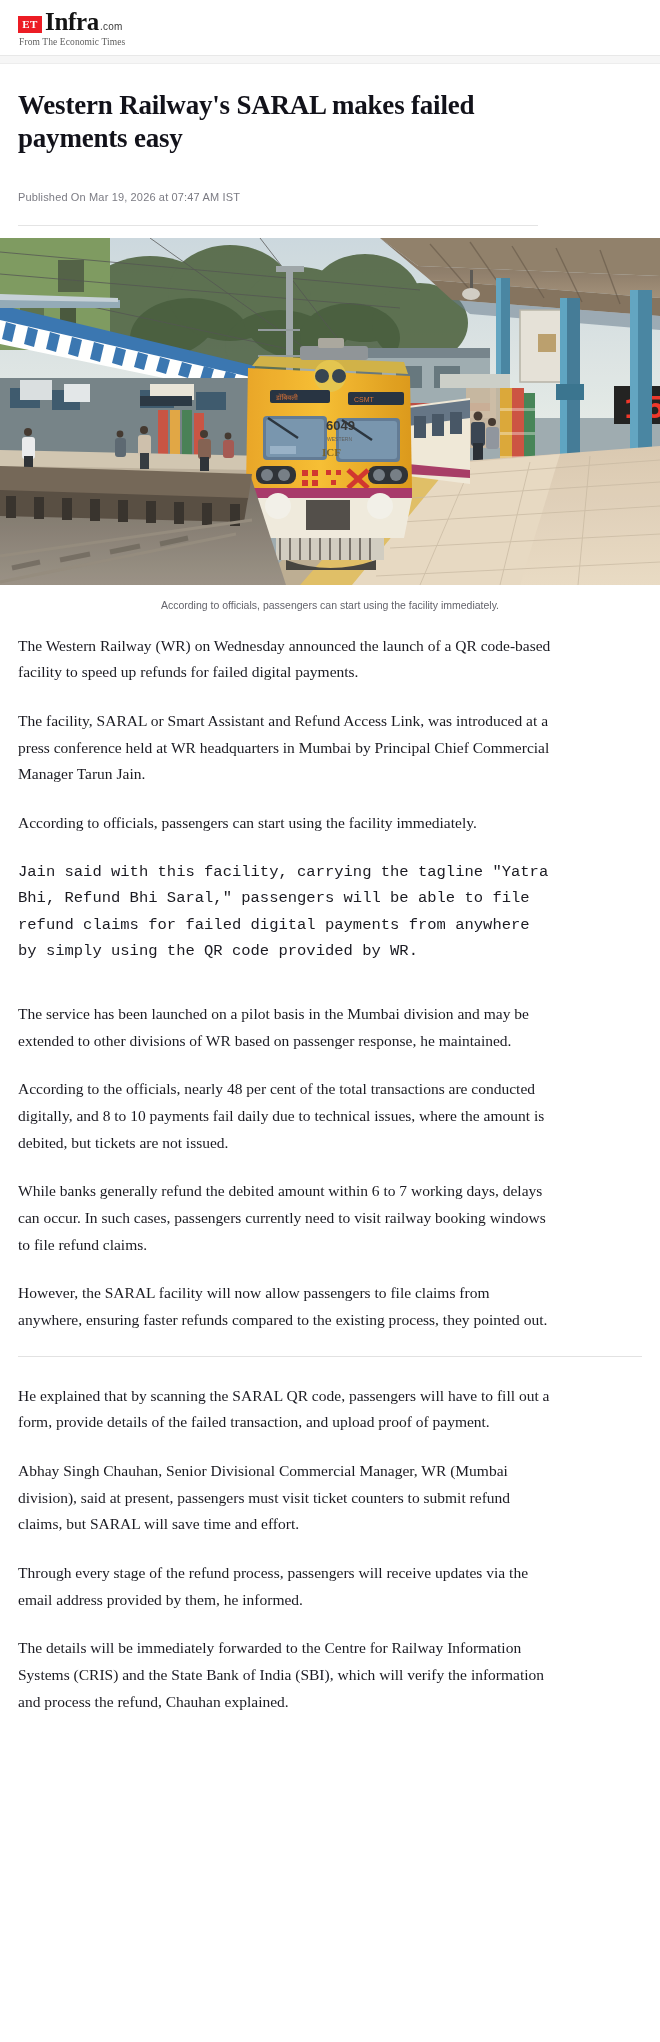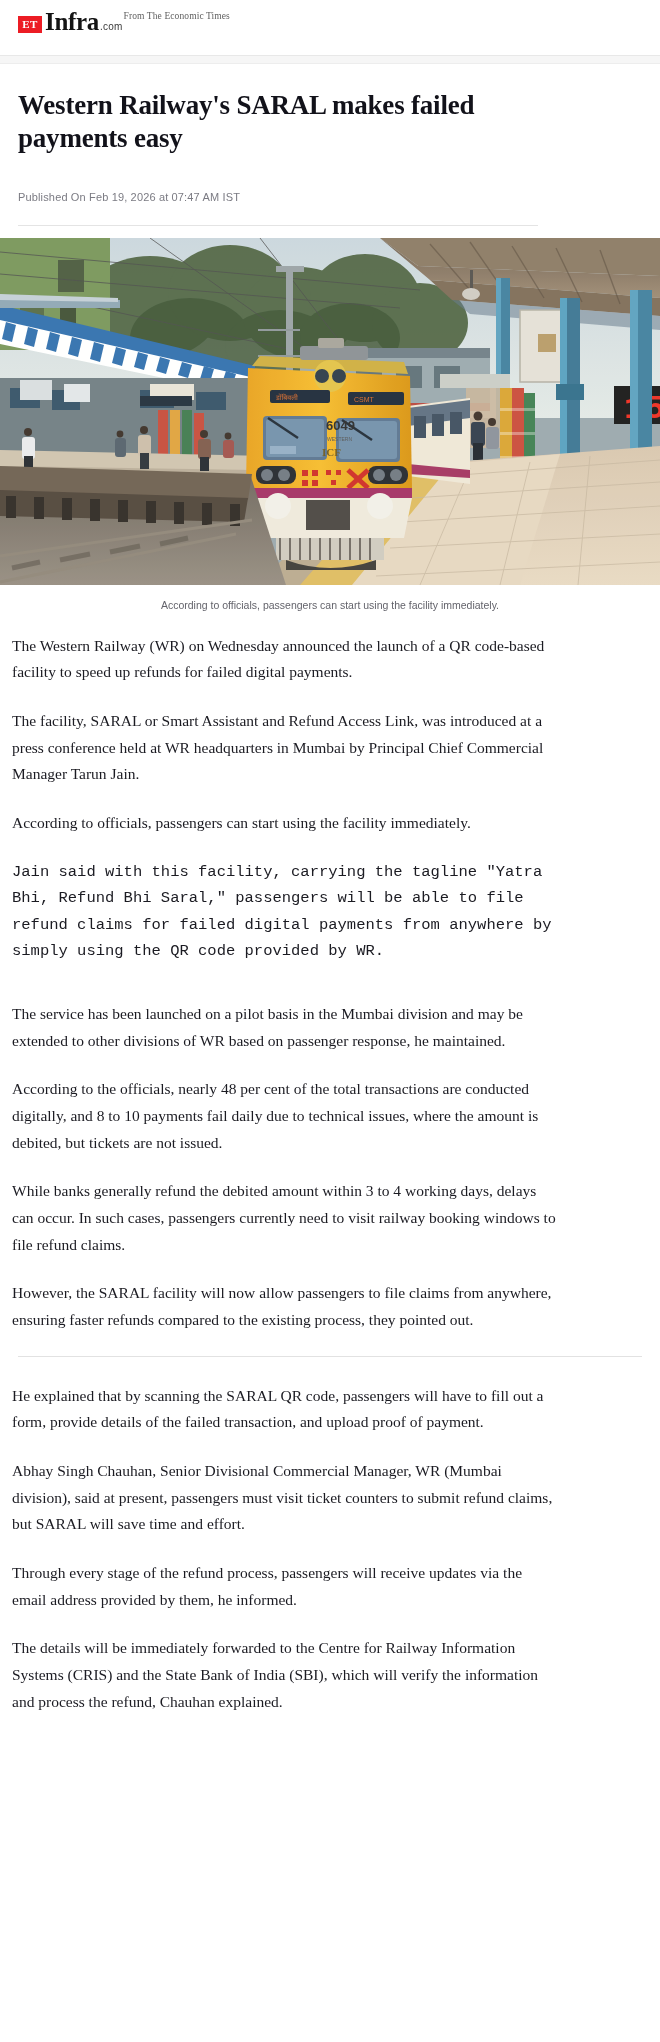--- a/index.html
+++ b/index.html
@@ -21,20 +21,21 @@
     width: 660px;
     height: 56px;
     background: #ffffff;
     border-bottom: 1px solid #e8e8e8;
     display: flex;
     align-items: flex-start;
     padding: 9px 0 0 18px;
   }
   .brand {
     display: flex;
+    flex-direction: column;
     align-items: flex-start;
     line-height: 1;
   }
   .brand-top {
     display: flex;
     align-items: baseline;
   }
   .et-badge {
     display: inline-flex;
     align-items: center;
@@ -129,21 +130,21 @@
     font-family: "Liberation Sans", sans-serif;
     font-size: 10.5px;
     color: #63636b;
     text-align: center;
     padding: 13px 20px 0 20px;
     line-height: 1.4;
   }
 
   
   .body-copy {
-    padding: 0 12px;
+    padding: 0 18px;
     width: 572px;
   }
   .body-copy p {
     font-family: "Liberation Serif", serif;
     font-size: 15.5px;
     line-height: 1.72;
     color: #1b1b22;
     margin: 0 0 22px 0;
     max-width: 616px;
   }
@@ -166,21 +167,21 @@
       <span class="brand-name">Infra</span>
       <span class="brand-tld">.com</span>
     </div>
     <div class="brand-sub">From The Economic Times</div>
   </div>
 </header>
 <div class="header-spacer"></div>
 
 <div class="article">
   <h1 class="headline">Western Railway's SARAL makes failed payments easy</h1>
-  <div class="byline">Published On Feb 19, 2026 at 07:47 AM IST</div>
+  <div class="byline">Published On Mar 19, 2026 at 07:47 AM IST</div>
   <hr class="byline-rule">
 </div>
 
 <div class="hero-wrap">
   <div class="hero">
     <svg width="660" height="347" viewBox="0 0 660 347" xmlns="http://www.w3.org/2000/svg">
       <defs>
         <linearGradient id="skyG" x1="0" y1="0" x2="0" y2="1">
           <stop offset="0%" stop-color="#c9d6dd"></stop>
           <stop offset="100%" stop-color="#e3e9e6"></stop>
@@ -552,21 +553,21 @@
 </div>
 
 <div class="lead-space"></div>
 <div class="body-copy">
   <p>The Western Railway (WR) on Wednesday announced the launch of a QR code-based facility to speed up refunds for failed digital payments.</p>
   <p>The facility, SARAL or Smart Assistant and Refund Access Link, was introduced at a press conference held at WR headquarters in Mumbai by Principal Chief Commercial Manager Tarun Jain.</p>
   <p>According to officials, passengers can start using the facility immediately.</p>
   <p class="gap-extra">Jain said with this facility, carrying the tagline "Yatra Bhi, Refund Bhi Saral," passengers will be able to file refund claims for failed digital payments from anywhere by simply using the QR code provided by WR.</p>
   <p>The service has been launched on a pilot basis in the Mumbai division and may be extended to other divisions of WR based on passenger response, he maintained.</p>
   <p>According to the officials, nearly 48 per cent of the total transactions are conducted digitally, and 8 to 10 payments fail daily due to technical issues, where the amount is debited, but tickets are not issued.</p>
-  <p>While banks generally refund the debited amount within 3 to 4 working days, delays can occur. In such cases, passengers currently need to visit railway booking windows to file refund claims.</p>
+  <p>While banks generally refund the debited amount within 6 to 7 working days, delays can occur. In such cases, passengers currently need to visit railway booking windows to file refund claims.</p>
   <p>However, the SARAL facility will now allow passengers to file claims from anywhere, ensuring faster refunds compared to the existing process, they pointed out.</p>
 </div>
 
 <hr class="section-rule">
 
 <div class="body-copy">
   <p>He explained that by scanning the SARAL QR code, passengers will have to fill out a form, provide details of the failed transaction, and upload proof of payment.</p>
   <p>Abhay Singh Chauhan, Senior Divisional Commercial Manager, WR (Mumbai division), said at present, passengers must visit ticket counters to submit refund claims, but SARAL will save time and effort.</p>
   <p>Through every stage of the refund process, passengers will receive updates via the email address provided by them, he informed.</p>
   <p>The details will be immediately forwarded to the Centre for Railway Information Systems (CRIS) and the State Bank of India (SBI), which will verify the information and process the refund, Chauhan explained.</p>

